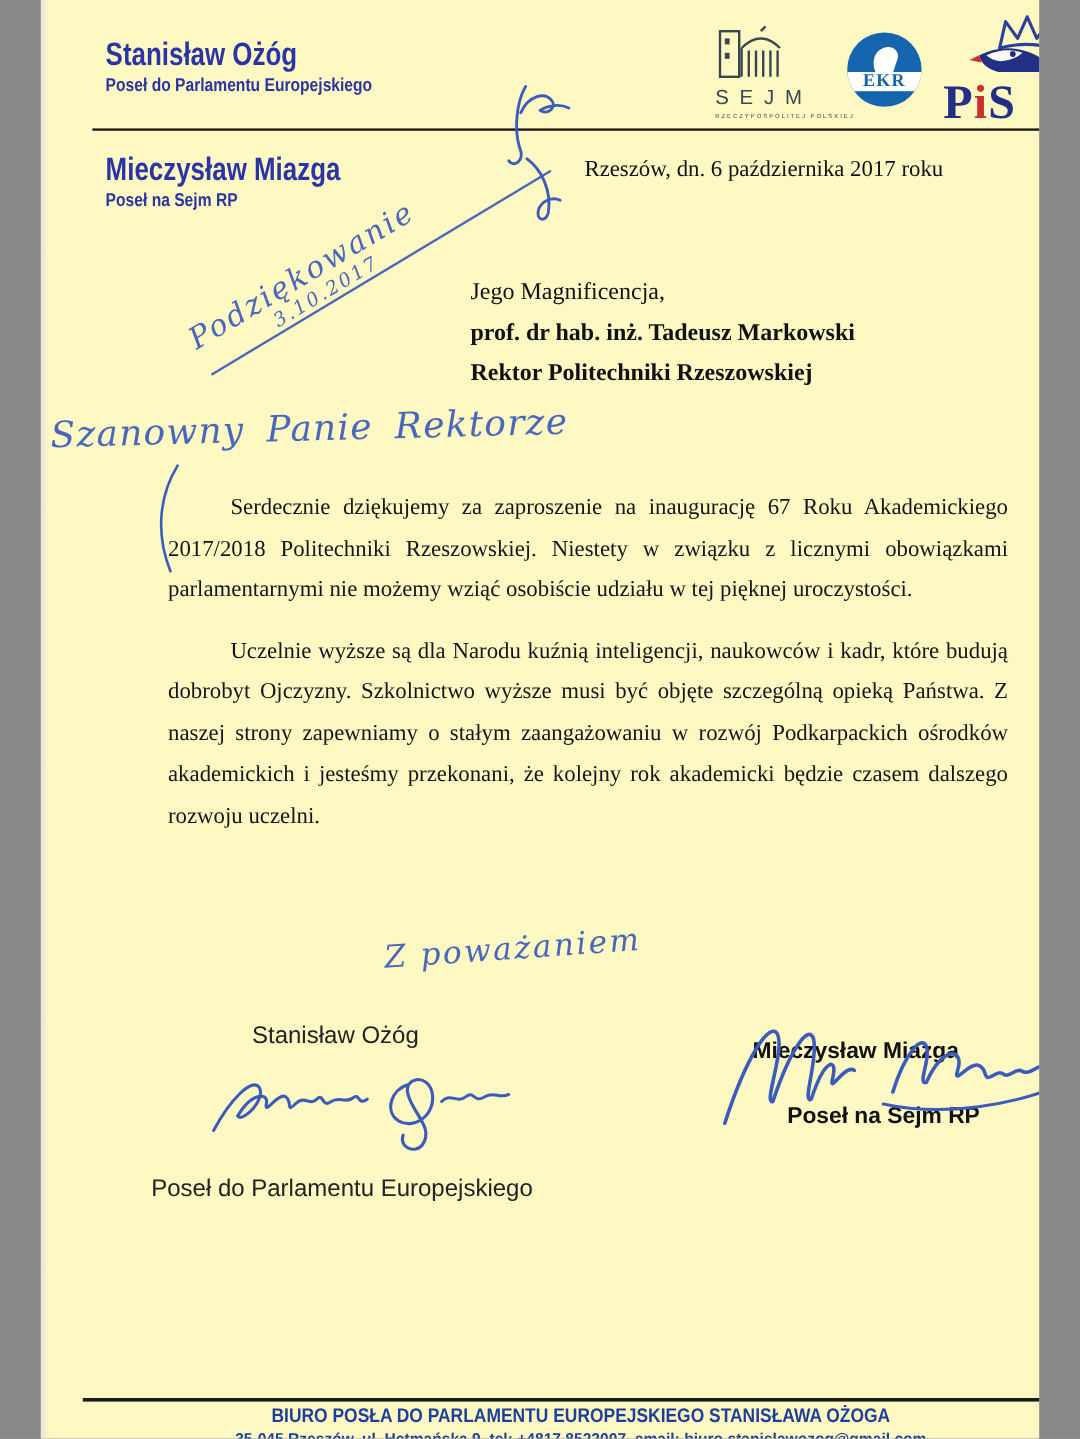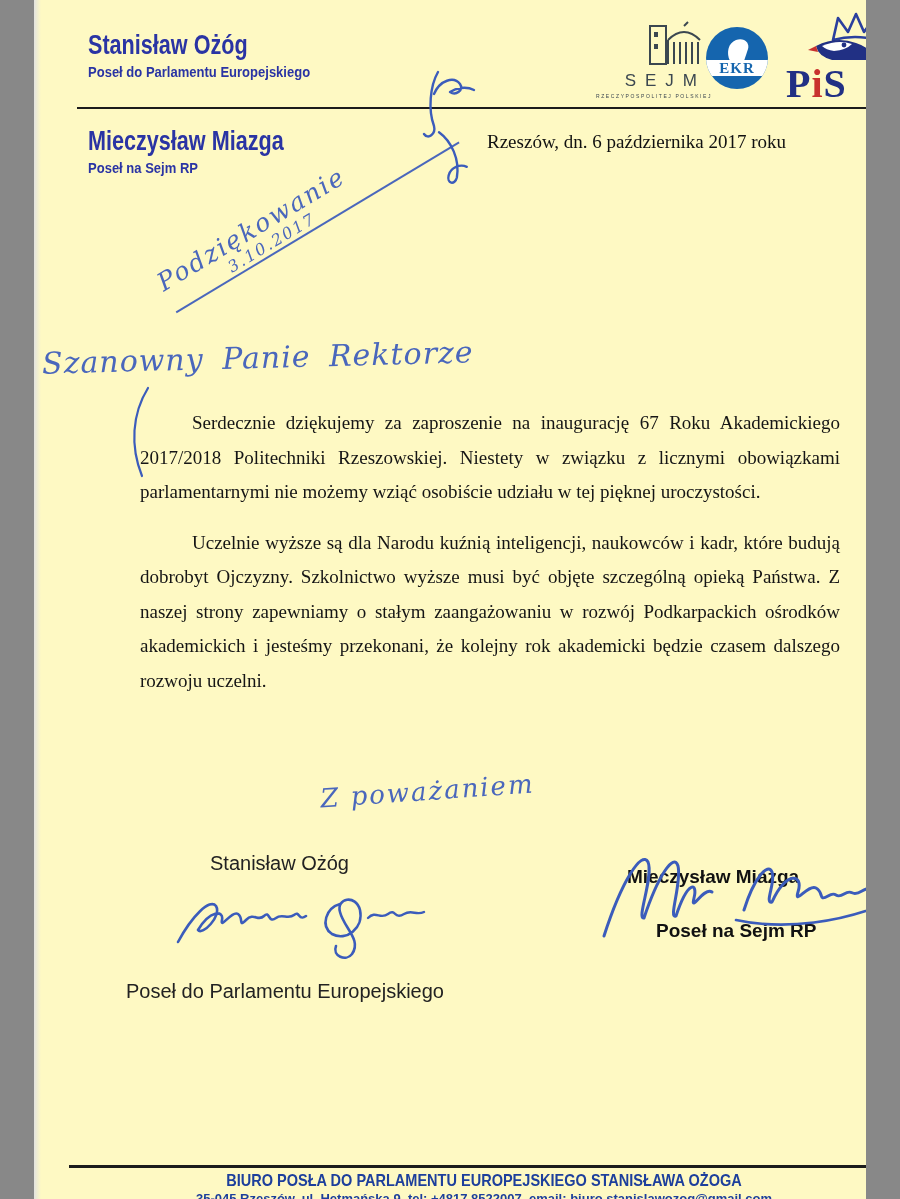--- a/index.html
+++ b/index.html
@@ -15,21 +15,21 @@
     color:#2a34a4;font-size:27px;letter-spacing:0px;
     transform:scaleX(.80);transform-origin:0 0;white-space:nowrap;
   }
   .lh-title{
     font-family:"Liberation Sans", sans-serif;font-weight:bold;
     color:#2a34a4;font-size:15.5px;
     transform:scaleX(.84);transform-origin:0 0;white-space:nowrap;
   }
   .rule{background:#1c1c1c;}
   
-  .sejm-wrap{width:110px;text-align:right;color:#3b4750;}
+  .sejm-wrap{width:110px;text-align:left;color:#3b4750;}
   .sejm-label{font-family:"Liberation Sans", sans-serif;font-size:17px;letter-spacing:9px;margin-top:1px;white-space:nowrap;}
   .sejm-sub{font-family:"Liberation Sans", sans-serif;font-size:5px;letter-spacing:1.6px;margin-top:2px;white-space:nowrap;}
   .ekr-circle{
     width:62px;height:62px;border-radius:50%;background:#1565ae;
     overflow:hidden;position:relative;
   }
   .ekr-band{
     position:absolute;left:0;top:33px;width:62px;height:16px;background:#fff;
     text-align:center;font-family:"Liberation Serif", serif;font-weight:bold;
     font-size:15px;line-height:16px;color:#1565ae;letter-spacing:1px;
@@ -139,20 +139,25 @@
 
   <div class="abs hand hand-note" style="left:118px;top:272px;">
     <div class="hand-note-word">Podziękowanie</div>
     <div class="hand-note-date">3.10.2017</div>
     <div class="hand-note-line"></div>
     <svg class="ink" style="position:absolute;left:296px;top:26px;" width="34" height="56" viewBox="0 0 34 56">
       <path d="M22,2 C28,16 26,36 14,50 C8,56 2,50 8,44 C14,38 24,40 28,46" stroke-width="2.4"></path>
     </svg>
   </div>
 
+  <div class="abs addressee" style="left:358px;top:226px;">
+    <div>Jego Magnificencja,</div>
+    <div class="bold">prof. dr hab. inż. Tadeusz Markowski</div>
+    <div class="bold">Rektor Politechniki Rzeszowskiej</div>
+  </div>
 
   <div class="abs hand salutation" style="left:8px;top:340px;">Szanowny Panie Rektorze</div>
 
   <svg class="abs ink" style="left:90px;top:384px;" width="30" height="96" viewBox="0 0 30 96">
     <path d="M24,4 C8,30 6,62 18,92" stroke-width="2.2"></path>
   </svg>
 
   <div class="abs body-text" style="left:90px;top:390px;">
     <p>Serdecznie dziękujemy za zaproszenie na inaugurację 67 Roku Akademickiego 2017/2018 Politechniki Rzeszowskiej. Niestety w związku z licznymi obowiązkami parlamentarnymi nie możemy wziąć osobiście udziału w tej pięknej uroczystości.</p>
     <p>Uczelnie wyższe są dla Narodu kuźnią inteligencji, naukowców i kadr, które budują dobrobyt Ojczyzny. Szkolnictwo wyższe musi być objęte szczególną opieką Państwa. Z naszej strony zapewniamy o stałym zaangażowaniu w rozwój Podkarpackich ośrodków akademickich i jesteśmy przekonani, że kolejny rok akademicki będzie czasem dalszego rozwoju uczelni.</p>

